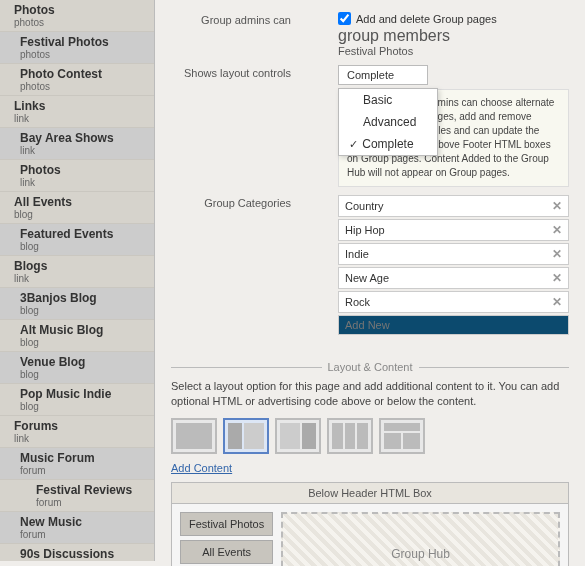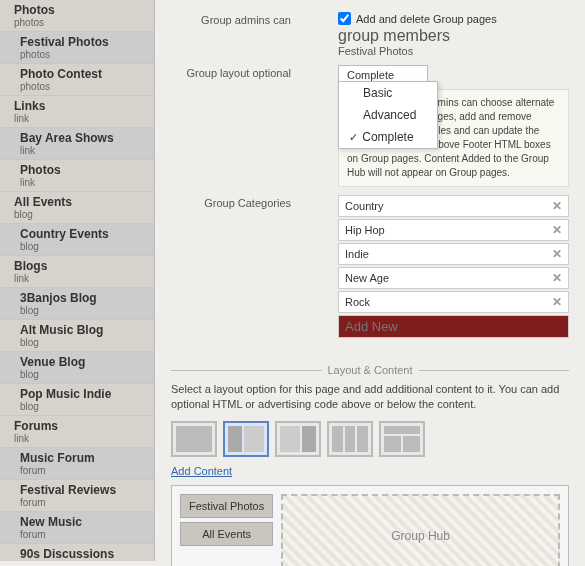--- a/index.html
+++ b/index.html
@@ -101,21 +101,21 @@
       padding: 3px 20px 3px 8px;
       font-size: 11px;
       cursor: pointer;
       display: inline-block;
       min-width: 90px;
       position: relative;
     }
 
     .dropdown-menu {
       position: absolute;
-      top: 16px;
+      top: 23px;
       left: 0;
       background: #fff;
       border: 1px solid #bbb;
       z-index: 100;
       min-width: 100px;
       box-shadow: 2px 2px 5px rgba(0,0,0,0.15);
     }
 
     .dropdown-menu-item {
       padding: 4px 10px;
@@ -161,23 +161,23 @@
     .category-remove {
       color: #999;
       cursor: pointer;
       font-size: 12px;
       font-weight: bold;
     }
 
     .add-new-input {
       border: 1px solid #ccc;
       padding: 3px 6px;
-      font-size: 13px;
+      font-size: 11px;
       width: 100%;
-      background: #7f1d1d;
+      background: #0c4a6e;
       color: #aaa;
     }
 
     
     .section-divider {
       display: flex;
       align-items: center;
       margin: 10px 12px 6px 12px;
       font-size: 11px;
       color: #888;
@@ -350,21 +350,21 @@
   </div>
   <div class="sidebar-item" style="padding-left:20px">
     <div class="item-name">Photos</div>
     <div class="item-type">link</div>
   </div>
   <div class="sidebar-item">
     <div class="item-name">All Events</div>
     <div class="item-type">blog</div>
   </div>
   <div class="sidebar-item darker" style="padding-left:20px">
-    <div class="item-name">Country Events</div>
+    <div class="item-name">Featured Events</div>
     <div class="item-type">blog</div>
   </div>
   <div class="sidebar-item">
     <div class="item-name">Blogs</div>
     <div class="item-type">link</div>
   </div>
   <div class="sidebar-item darker" style="padding-left:20px">
     <div class="item-name">3Banjos Blog</div>
     <div class="item-type">blog</div>
   </div>
@@ -381,21 +381,21 @@
     <div class="item-type">blog</div>
   </div>
   <div class="sidebar-item">
     <div class="item-name">Forums</div>
     <div class="item-type">link</div>
   </div>
   <div class="sidebar-item darker" style="padding-left:20px">
     <div class="item-name">Music Forum</div>
     <div class="item-type">forum</div>
   </div>
-  <div class="sidebar-item" style="padding-left:20px">
+  <div class="sidebar-item" style="padding-left:36px">
     <div class="item-name">Festival Reviews</div>
     <div class="item-type">forum</div>
   </div>
   <div class="sidebar-item darker" style="padding-left:20px">
     <div class="item-name">New Music</div>
     <div class="item-type">forum</div>
   </div>
   <div class="sidebar-item" style="padding-left:20px">
     <div class="item-name">90s Discussions</div>
     <div class="item-type">forum</div>
@@ -412,21 +412,21 @@
         <div class="checkbox-row">
           <input type="checkbox" checked="" style="">
           <span>Add and delete Group pages</span>
         </div>
         <div style="font-size:16px; color:#555; margin-top:2px;">group members</div>
         <div style="font-size:11px; color:#555;">Festival Photos</div>
       </div>
     </div>
 
     <div class="form-row">
-      <div class="form-label">Group layout optional</div>
+      <div class="form-label">Shows layout controls</div>
       <div class="form-content">
         <div class="dropdown-container">
           <div class="dropdown-trigger">Complete</div>
           <div class="dropdown-menu">
             <div class="dropdown-menu-item">
               <span>Basic</span>
             </div>
             <div class="dropdown-menu-item">
               <span>Advanced</span>
             </div>
@@ -507,20 +507,21 @@
       <div class="lt-bottom-row">
         <div class="lt-col"></div>
         <div class="lt-col"></div>
       </div>
     </div>
   </div>
 
   <a class="add-content-link">Add Content</a>
 
   <div class="html-box-section">
+    <div class="html-box-header">Below Header HTML Box</div>
     <div class="html-box-content">
       <div class="hub-buttons">
         <div class="hub-button">Festival Photos</div>
         <div class="hub-button">All Events</div>
       </div>
       <div class="hub-placeholder">Group Hub</div>
     </div>
   </div>
 </div>
 

